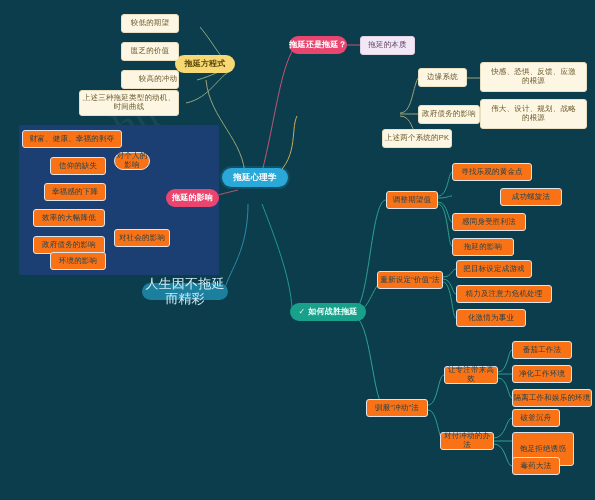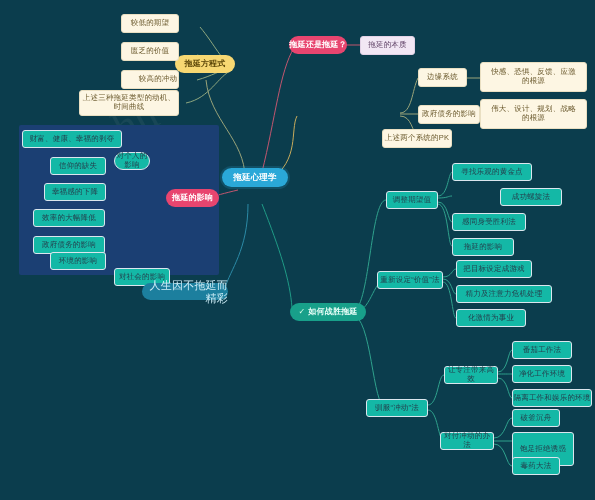--- a/index.html
+++ b/index.html
@@ -21,21 +21,21 @@
     white-space:pre-line;
     letter-spacing:.2px;
   }
 
   
   .n-cream{
     background:#fdf6e3;color:#6b5a2e;border:1px solid #e9dfc2;border-radius:3px;
     font-size:7.5px;
   }
   .n-white{
-    background:#14b8a6;color:#24424f;border:1px solid #dbe6ee;border-radius:3px;
+    background:#f97316;color:#24424f;border:1px solid #dbe6ee;border-radius:3px;
     font-size:7.5px;
   }
   .n-yellow-pill{
     background:#f7d872;color:#5c4708;border-radius:11px;
     font-size:8px;font-weight:bold;
   }
   .n-pink-pill{
     background:#e8456f;color:#ffffff;border-radius:11px;
     font-size:8px;font-weight:bold;
   }
@@ -43,22 +43,21 @@
     background:#f2e7f4;color:#5d3f63;border:1px solid #e2d2e6;border-radius:3px;
     font-size:7.5px;
   }
   .n-blue-pill{
     background:#2aa8d8;color:#ffffff;border-radius:11px;
     font-size:8.5px;font-weight:bold;
     box-shadow:0 0 0 2px rgba(42,168,216,.18);
   }
   .n-cyan-pill{
     background:#1c7f9e;color:#cfeef8;border-radius:10px;
-    font-size:11px;
-    text-align:right;
+    font-size:13px;
   }
   .n-green-pill{
     background:#18a08a;color:#e9fff9;border-radius:11px;
     font-size:8px;font-weight:bold;
   }
 
   .panel-blue{
     position:absolute;
     background:#1b3f73;
     border-radius:2px;
@@ -208,21 +207,21 @@
     <span class="lbl">上述两个系统的PK</span>
   </div>
 
   <div class="node n-pink-pill" style="left:166px;top:189px;width:53px;height:18px;">
     <span class="lbl">拖延的影响</span>
   </div>
 
   <div class="node n-white" style="left:114px;top:152px;width:36px;height:18px;border-radius:9px;">
     <span class="lbl">对个人的影响</span>
   </div>
-  <div class="node n-white" style="left:114px;top:229px;width:56px;height:18px;margin-top:39px;">
+  <div class="node n-white" style="left:114px;top:229px;width:56px;height:18px;">
     <span class="lbl">对社会的影响</span>
   </div>
 
   <div class="node n-white" style="left:22px;top:130px;width:100px;height:18px;">
     <span class="lbl">财富、健康、幸福的剥夺</span>
   </div>
   <div class="node n-white" style="left:50px;top:157px;width:56px;height:18px;">
     <span class="lbl">信仰的缺失</span>
   </div>
   <div class="node n-white" style="left:44px;top:183px;width:62px;height:18px;">

